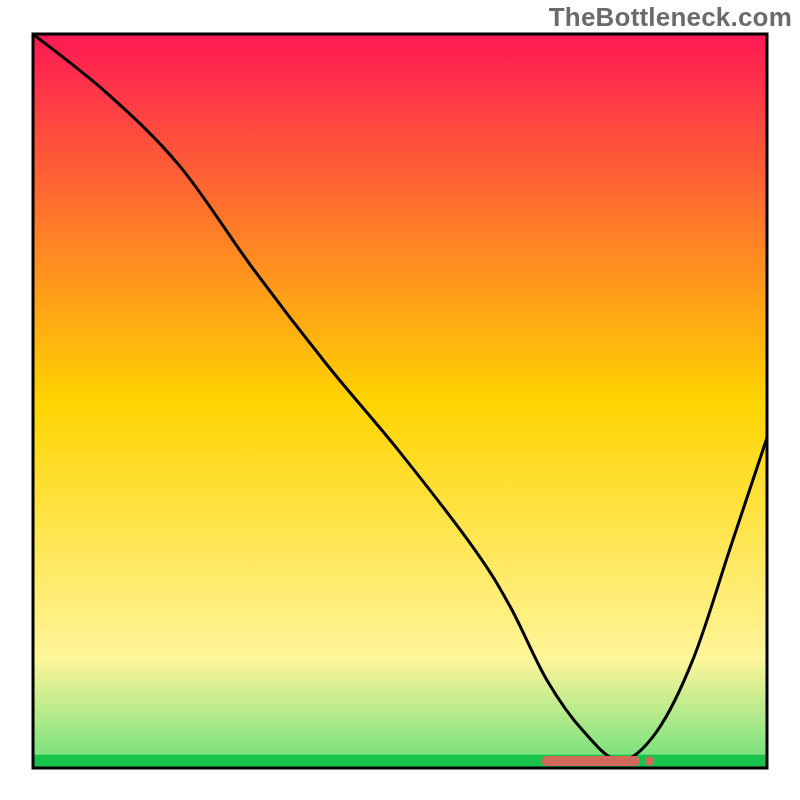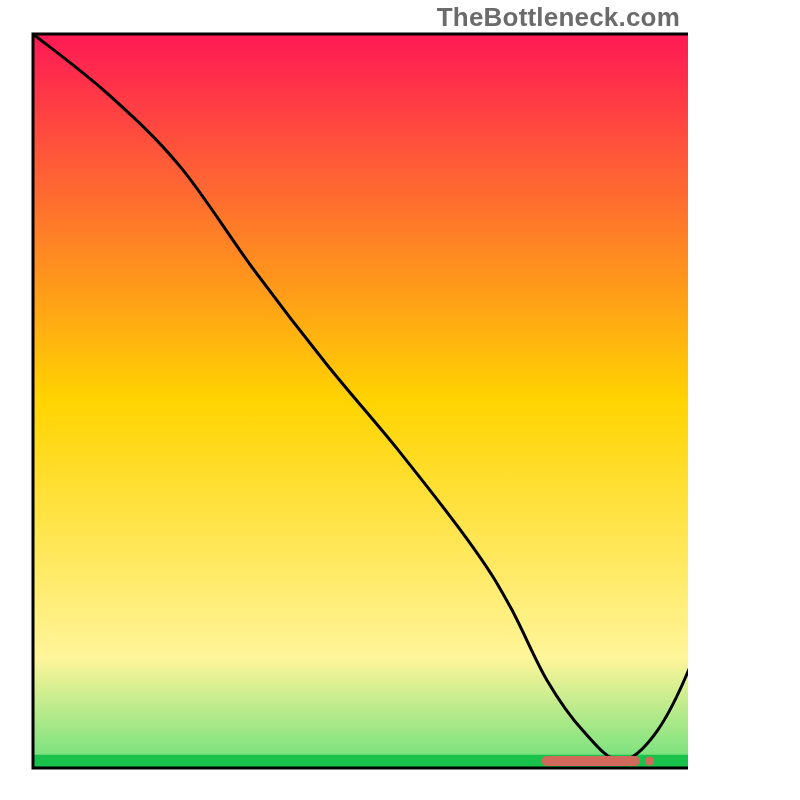--- a/index.html
+++ b/index.html
@@ -5,21 +5,21 @@
   html, body {
     margin: 0;
     padding: 0;
     width: 800px;
     height: 800px;
     background: #ffffff;
     font-family: Arial, Helvetica, sans-serif;
   }
   .stage {
     position: relative;
-    width: 688px;
+    width: 800px;
     height: 800px;
     overflow: hidden;
   }
   .watermark {
     position: absolute;
     top: 2px;
     right: 8px;
     font-size: 26px;
     font-weight: 600;
     color: #6b6b6b;

